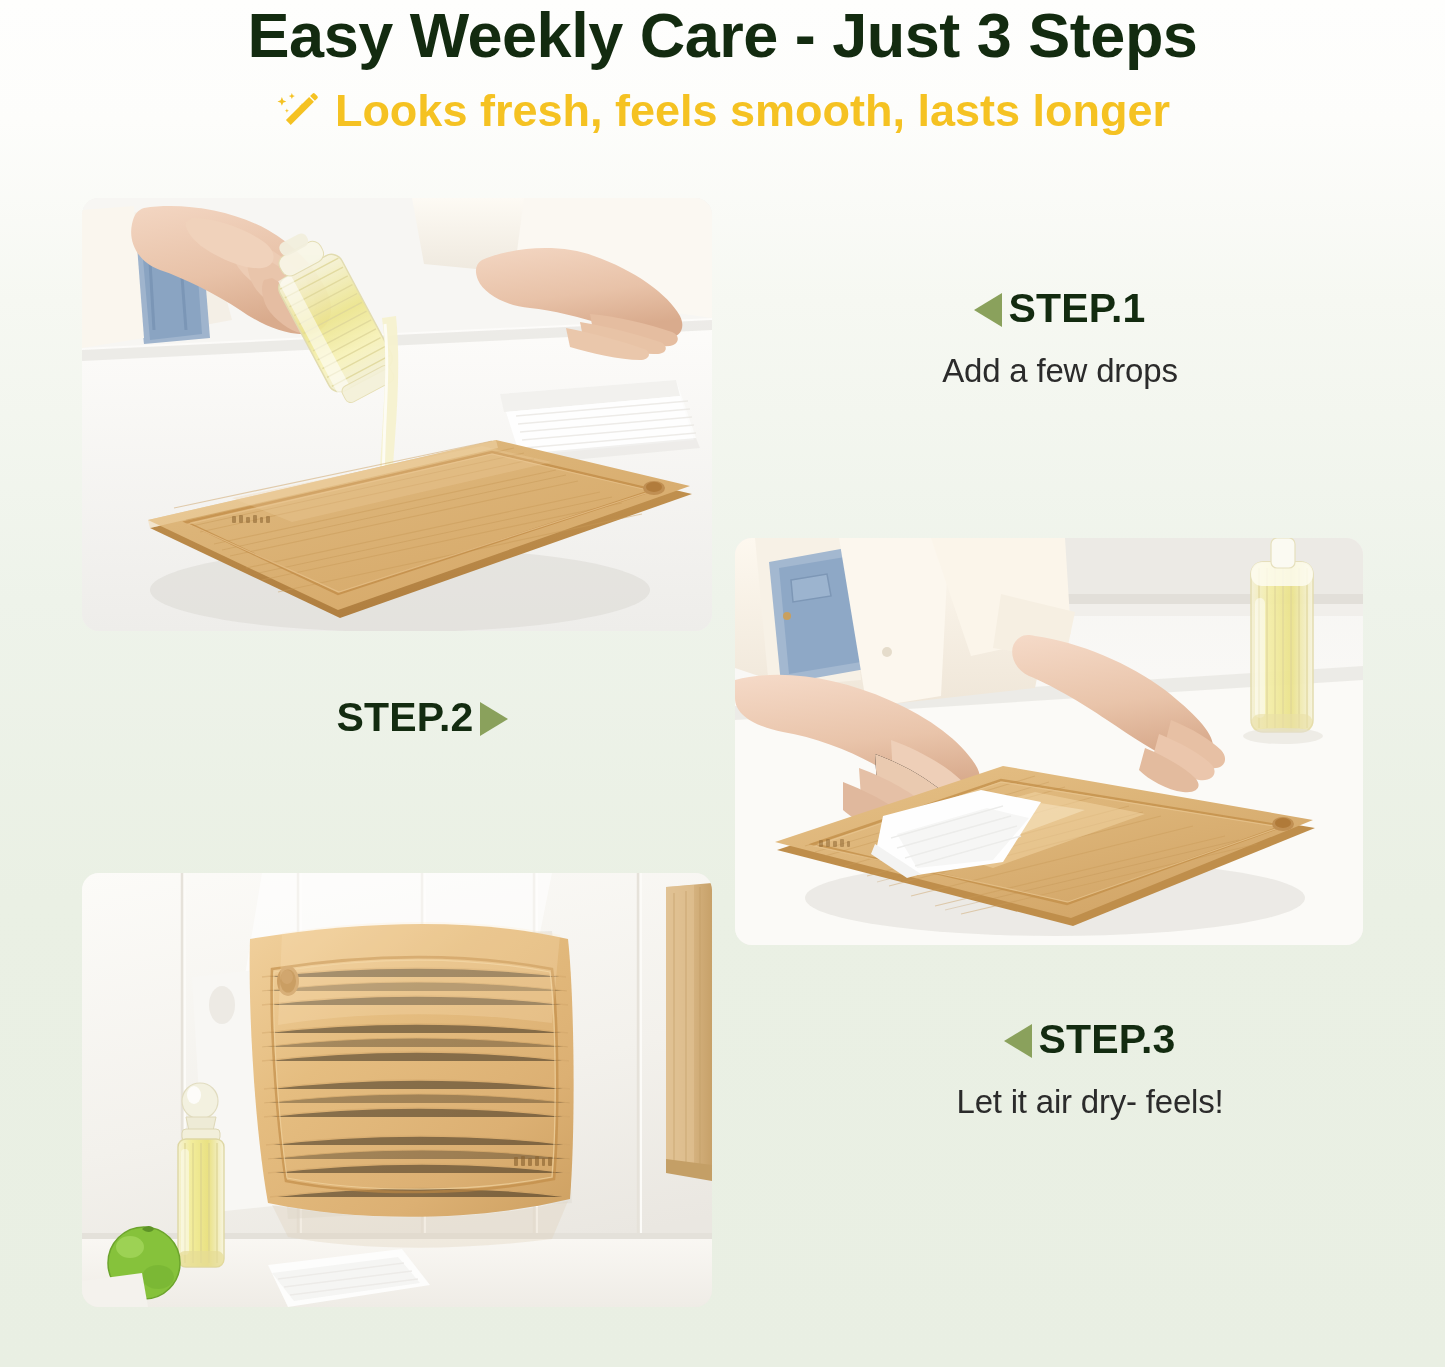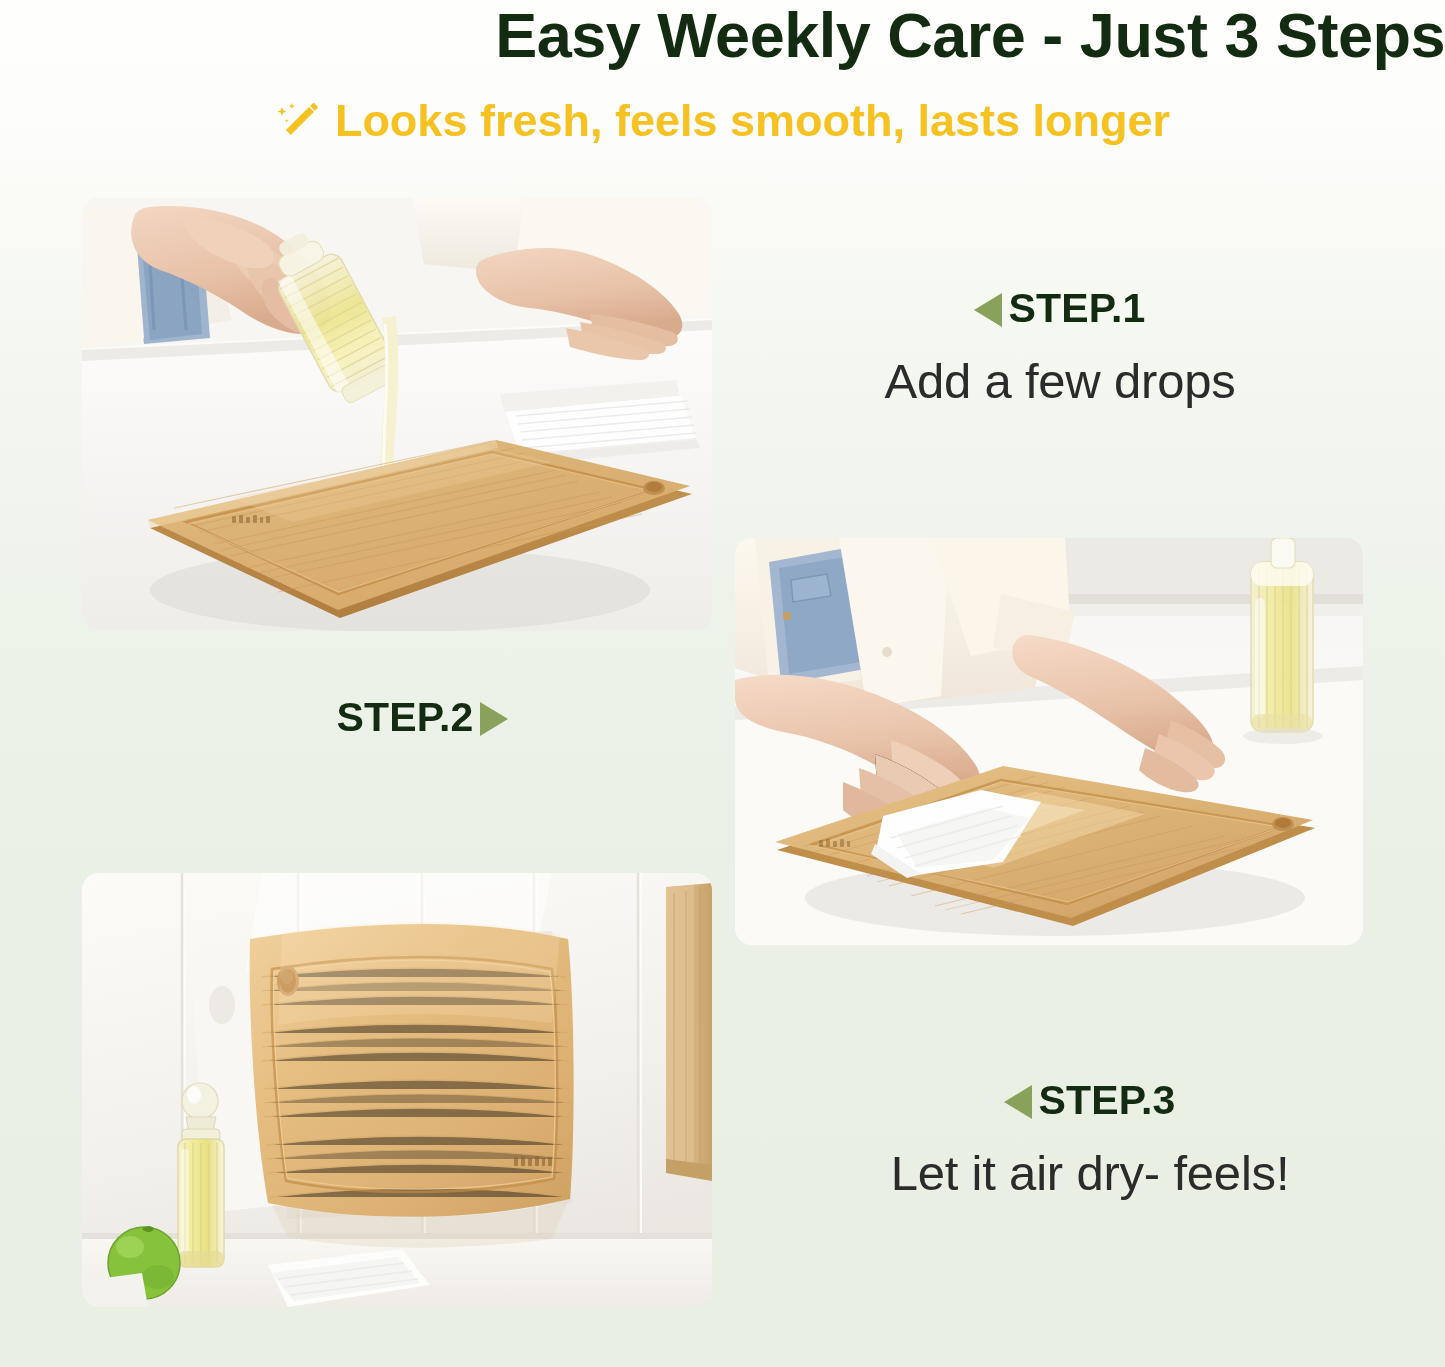--- a/index.html
+++ b/index.html
@@ -22,35 +22,35 @@
     position: relative;
     -webkit-font-smoothing: antialiased;
   }
 
   
   .header {
     position: absolute;
     left: 0;
     top: 0;
     width: 1445px;
-    text-align: right;
+    text-align: center;
   }
   .title {
     margin: 0;
     padding-top: 2px;
     font-family: "Liberation Sans", sans-serif;
     font-size: 63px;
     font-weight: 700;
     letter-spacing: -0.5px;
     color: #132b10;
     line-height: 1.05;
     white-space: nowrap;
   }
   .subtitle {
-    margin: 14px;
+    margin: 4px;
     padding-top: 14px;
     font-size: 45px;
     font-weight: 700;
     color: #f5c222;
     line-height: 1.1;
     white-space: nowrap;
     display: flex;
     align-items: center;
     justify-content: center;
     gap: 14px;
@@ -85,21 +85,21 @@
   #photo-step2 { left: 735px; top: 538px;  width: 628px; height: 407px; }
   #photo-step3 { left: 82px;  top: 873px;  width: 630px; height: 434px; }
 
   
   .step-block {
     position: absolute;
     text-align: center;
   }
   #step1-block { left: 760px; top: 288px;  width: 600px; }
   #step2-block { left: 112px; top: 697px;  width: 620px; }
-  #step3-block { left: 820px; top: 1080px; width: 540px; }
+  #step3-block { left: 820px; top: 1019px; width: 540px; }
 
   .step-head {
     display: flex;
     align-items: center;
     justify-content: center;
     gap: 6px;
     margin: 0;
   }
   .step-label {
     font-size: 41px;
@@ -121,21 +121,21 @@
     border-right: 28px solid #8aa15c;
   }
   .tri-right {
     border-top: 17px solid transparent;
     border-bottom: 17px solid transparent;
     border-left: 28px solid #8aa15c;
   }
   .step-desc {
     margin: 0;
     padding-top: 22px;
-    font-size: 49px;
+    font-size: 33px;
     font-weight: 400;
     color: #2b2b2b;
     line-height: 1.24;
     letter-spacing: -0.2px;
   }
   .step-desc .ln { display: block; }
 </style>
 </head>
 <body>
 

